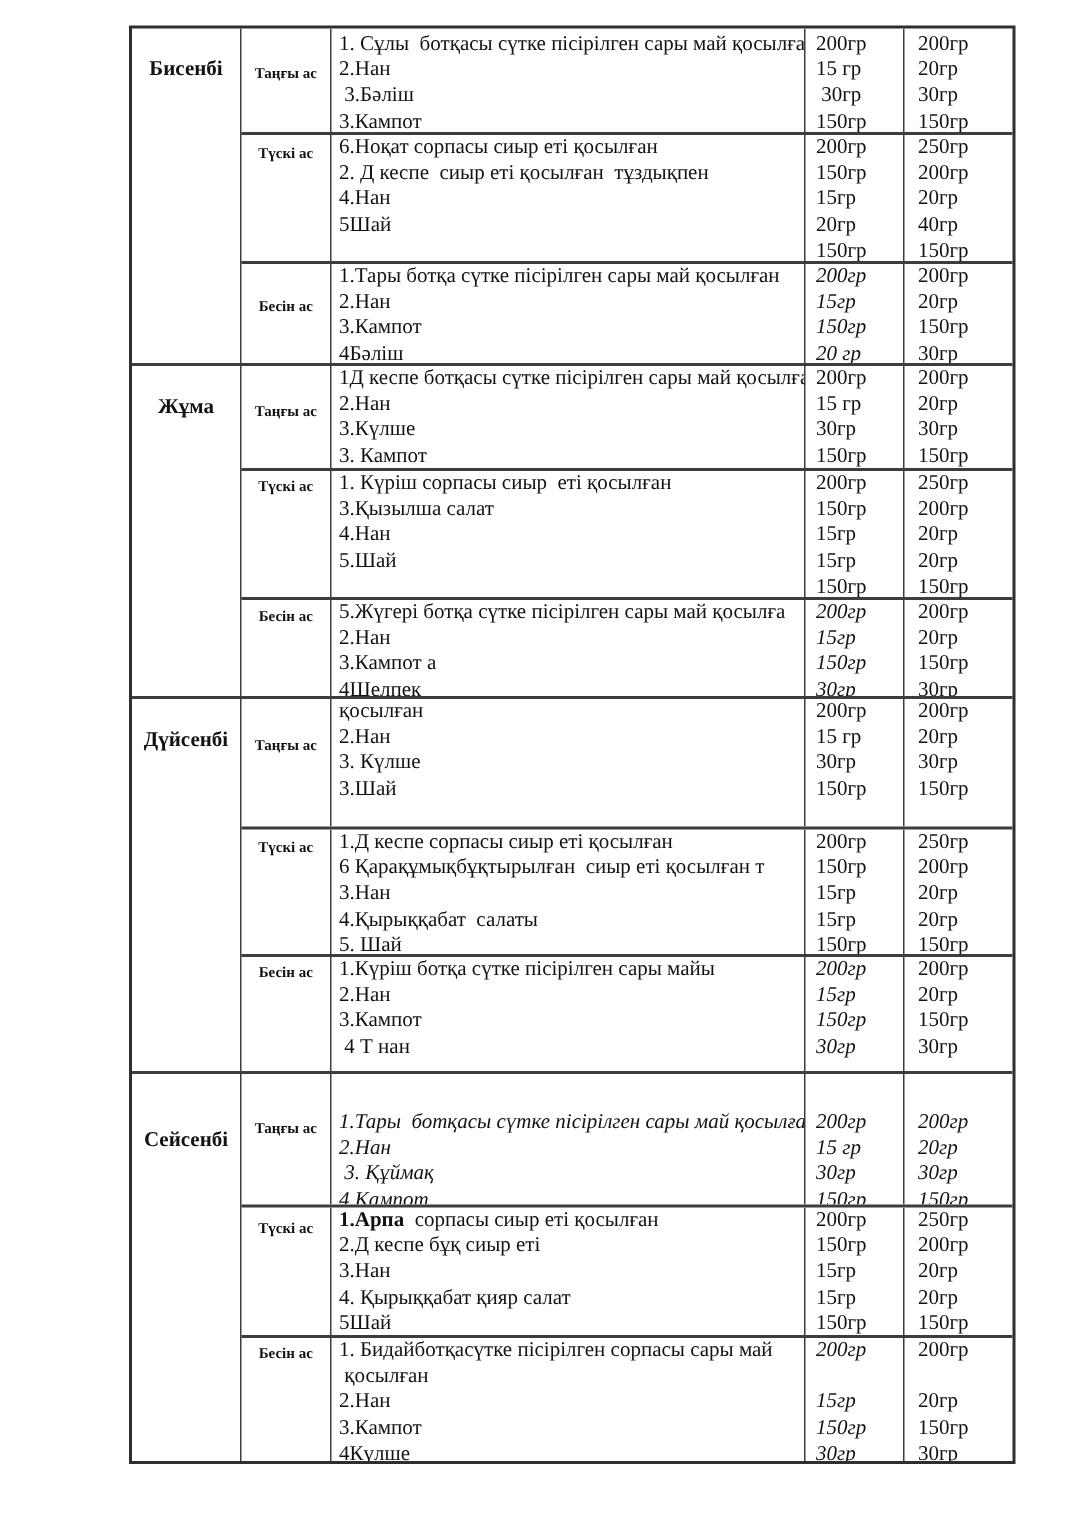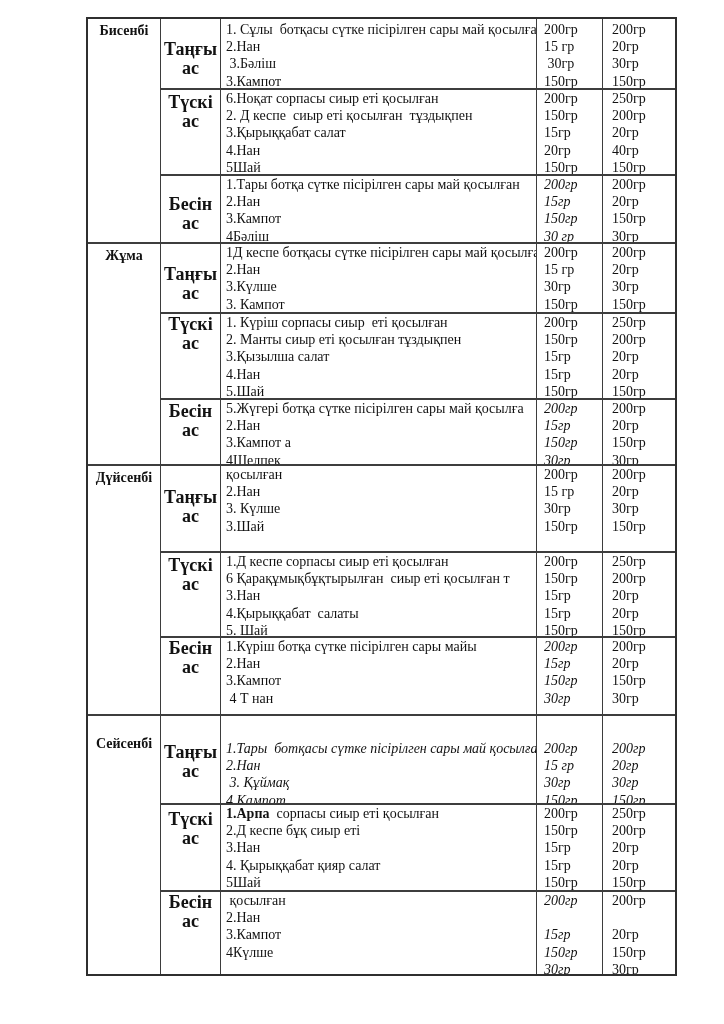--- a/index.html
+++ b/index.html
@@ -10,32 +10,32 @@
   }
   .page{position:relative;width:724px;height:1024px;overflow:hidden;background:#ffffff;}
   .menu-table{
     position:absolute;left:86px;top:17px;width:591px;
     box-sizing:border-box;border:2px solid #2f2f2f;background:#fff;
   }
   .day-block{display:flex;border-top:2px solid #3d3d3d;}
   .day-block.d0{border-top:none;}
   .day-cell{
     width:73px;flex-shrink:0;box-sizing:border-box;
-    border-right:1px solid #3d3d3d;text-align:center;padding-top:3px;
+    border-right:1px solid #3d3d3d;text-align:center;padding-top:19px;
     overflow:hidden;
   }
   .day-label{font-weight:bold;font-size:14px;line-height:18px;}
-  .d3 .day-cell{padding-top:19px;}
+  .d3 .day-cell{padding-top:36px;}
   .meals-col{flex:1;display:flex;flex-direction:column;min-width:0;}
   .meal-row{display:flex;border-top:2px solid #3d3d3d;box-sizing:border-box;overflow:hidden;}
   .meal-row.m0{border-top:none;}
   .meal-cell{
     width:60px;flex-shrink:0;box-sizing:border-box;
     border-right:1px solid #3d3d3d;text-align:center;
-    font-weight:bold;font-size:18px;line-height:19px;overflow:hidden;
+    font-weight:bold;font-size:10px;line-height:19px;overflow:hidden;
   }
   .items-cell{
     width:316px;flex-shrink:0;box-sizing:border-box;
     border-right:1px solid #3d3d3d;padding-left:5px;overflow:hidden;
   }
   .p1-cell{
     width:66px;flex-shrink:0;box-sizing:border-box;
     border-right:1px solid #3d3d3d;padding-left:7px;overflow:hidden;
   }
   .p2-cell{flex:1;padding-left:9px;box-sizing:border-box;overflow:hidden;}
@@ -90,21 +90,20 @@
               <div class="line">150гр</div>
             </div>
           </div>
           <div class="meal-row m1">
             <div class="meal-cell">
               <div class="meal-label">Түскі ас</div>
             </div>
             <div class="items-cell">
               <div class="line">6.Ноқат сорпасы сиыр еті қосылған</div>
               <div class="line">2. Д кеспе  сиыр еті қосылған  тұздықпен</div>
-              <div class="line">3.Қырыққабат салат</div>
               <div class="line">4.Нан</div>
               <div class="line">5Шай</div>
             </div>
             <div class="p1-cell">
               <div class="line">200гр</div>
               <div class="line">150гр</div>
               <div class="line">15гр</div>
               <div class="line">20гр</div>
               <div class="line">150гр</div>
             </div>
@@ -123,21 +122,21 @@
             <div class="items-cell">
               <div class="line">1.Тары ботқа сүтке пісірілген сары май қосылған</div>
               <div class="line">2.Нан</div>
               <div class="line">3.Кампот</div>
               <div class="line">4Бәліш</div>
             </div>
             <div class="p1-cell">
               <div class="line">200гр</div>
               <div class="line">15гр</div>
               <div class="line">150гр</div>
-              <div class="line">30 гр</div>
+              <div class="line">20 гр</div>
             </div>
             <div class="p2-cell">
               <div class="line">200гр</div>
               <div class="line">20гр</div>
               <div class="line">150гр</div>
               <div class="line">30гр</div>
             </div>
           </div>
         </div>
       </div>
@@ -168,21 +167,20 @@
               <div class="line">30гр</div>
               <div class="line">150гр</div>
             </div>
           </div>
           <div class="meal-row m1">
             <div class="meal-cell">
               <div class="meal-label">Түскі ас</div>
             </div>
             <div class="items-cell">
               <div class="line">1. Күріш сорпасы сиыр  еті қосылған</div>
-              <div class="line">2. Манты сиыр еті қосылған тұздықпен</div>
               <div class="line">3.Қызылша салат</div>
               <div class="line">4.Нан</div>
               <div class="line">5.Шай</div>
             </div>
             <div class="p1-cell">
               <div class="line">200гр</div>
               <div class="line">150гр</div>
               <div class="line">15гр</div>
               <div class="line">15гр</div>
               <div class="line">150гр</div>
@@ -351,20 +349,21 @@
               <div class="line">20гр</div>
               <div class="line">20гр</div>
               <div class="line">150гр</div>
             </div>
           </div>
           <div class="meal-row m2">
             <div class="meal-cell">
               <div class="meal-label">Бесін ас</div>
             </div>
             <div class="items-cell">
+              <div class="line">1. Бидайботқасүтке пісірілген сорпасы сары май</div>
               <div class="line"> қосылған</div>
               <div class="line">2.Нан</div>
               <div class="line">3.Кампот</div>
               <div class="line">4Күлше</div>
             </div>
             <div class="p1-cell">
               <div class="line">200гр</div>
               <div class="line"></div>
               <div class="line">15гр</div>
               <div class="line">150гр</div>

